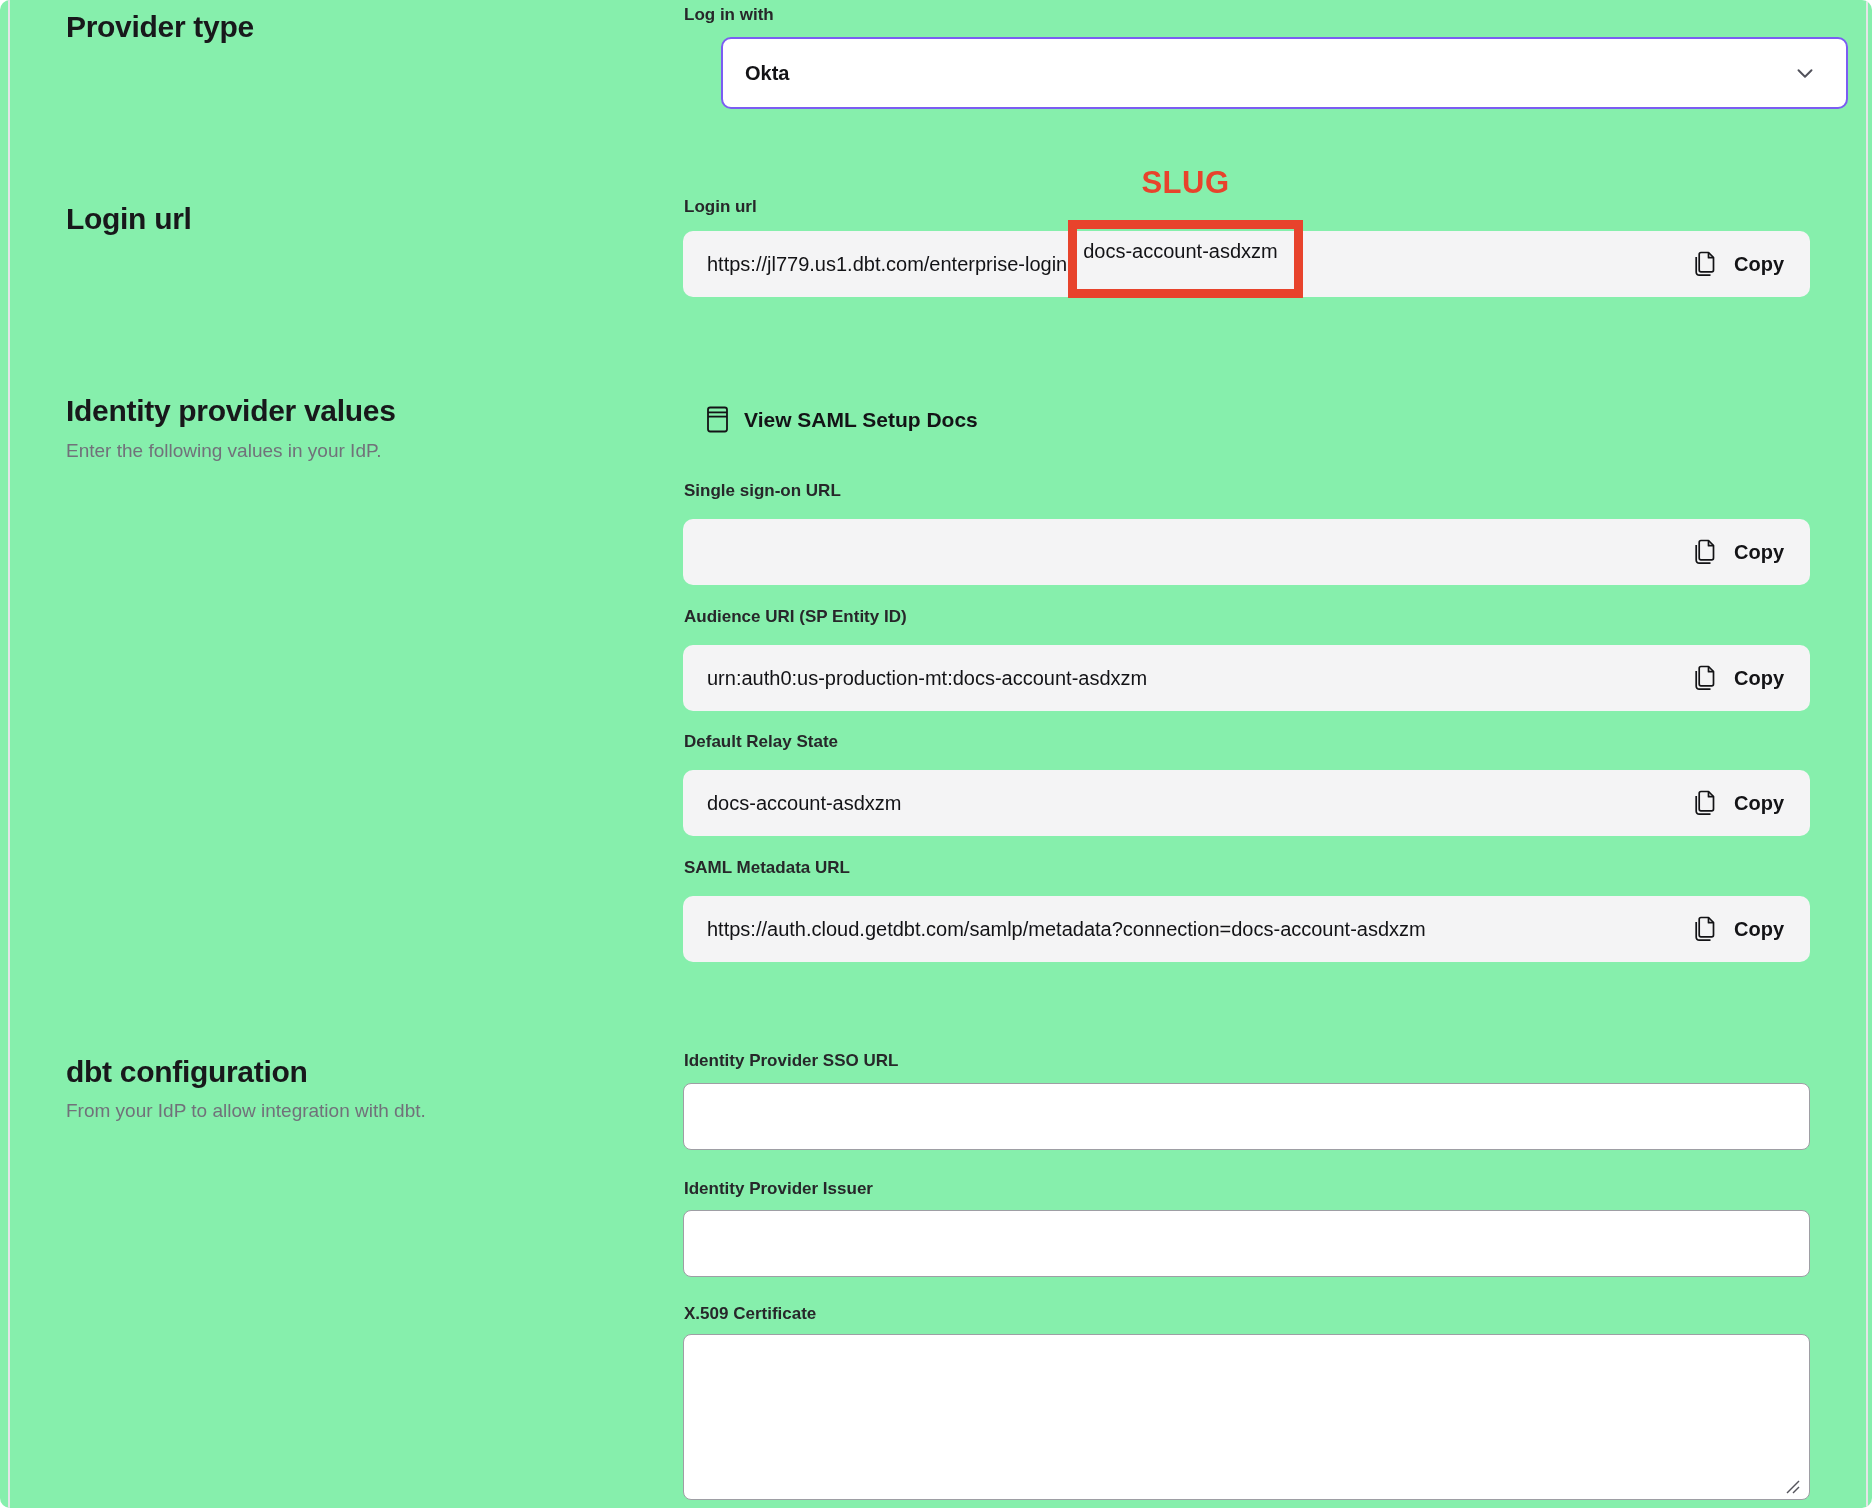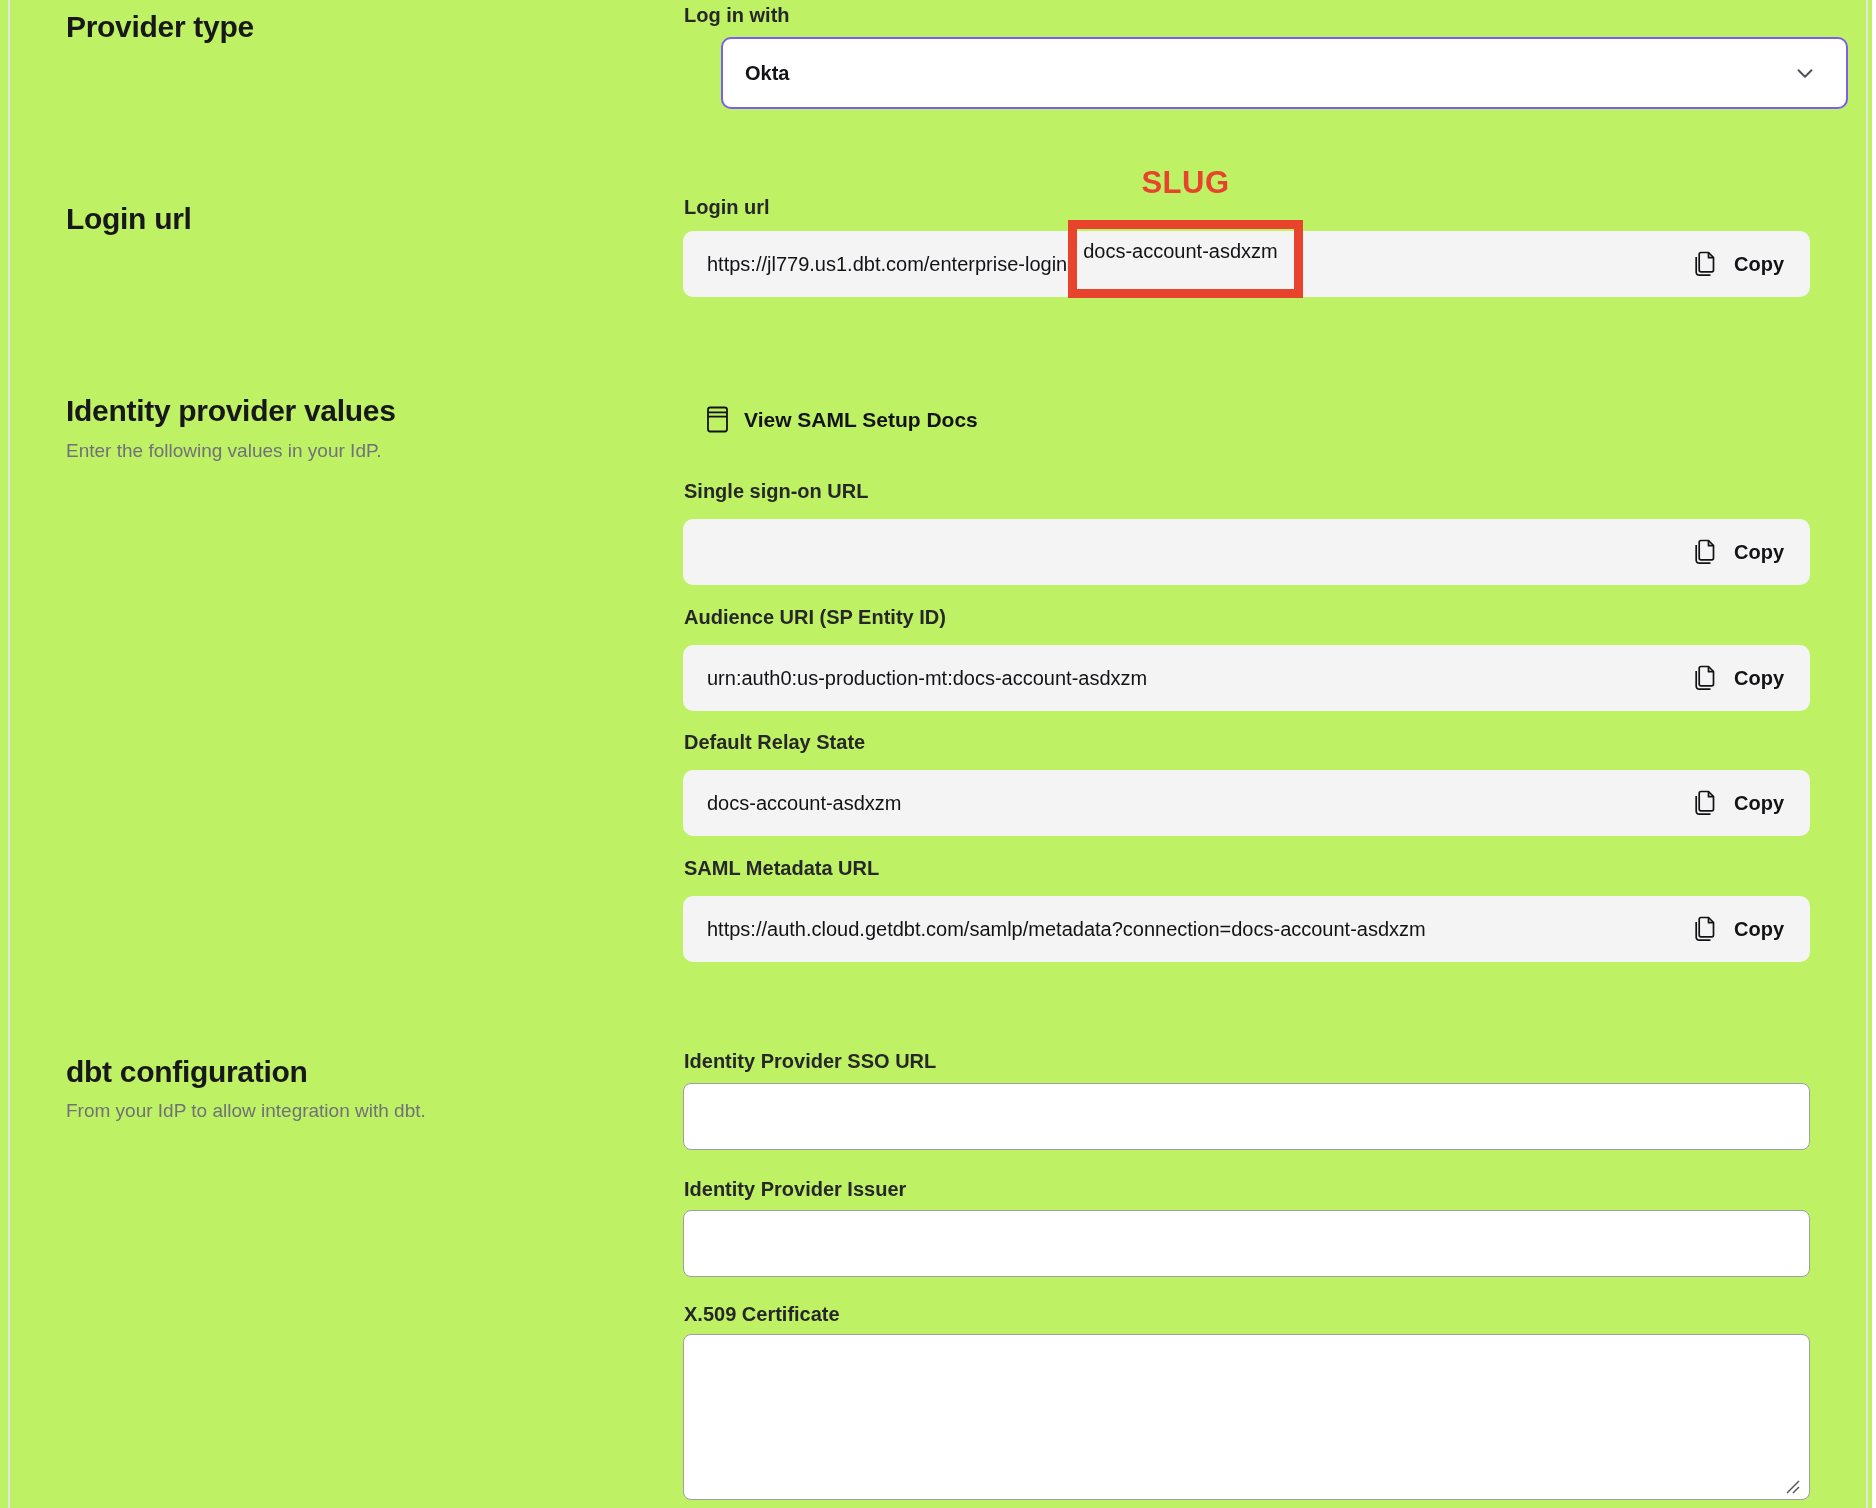--- a/index.html
+++ b/index.html
@@ -14,39 +14,40 @@
   }
   *{box-sizing:border-box;margin:0;padding:0;}
   html,body{background:#fff;}
   body{
     font-family:"Liberation Sans","DejaVu Sans",sans-serif;
     color:var(--ink);
   }
   .page{
     position:relative;
     width:1872px;height:1508px;
-    background:#bef264;
+    background:#86efac;
     overflow:hidden;
+    border-radius:10px;
   }
   .edge{position:absolute;top:0;bottom:0;width:1.5px;background:var(--line);}
   .edge.left{left:8px;}
   .edge.right{left:1866px;}
 
   .h-section{
     position:absolute;left:66px;
     font-size:30px;font-weight:700;letter-spacing:-0.3px;color:var(--ink);
     line-height:38px;
   }
   .h-sub{
     position:absolute;left:66px;
     font-size:19px;font-weight:400;color:var(--sub);line-height:26px;
   }
   .f-label{
     position:absolute;left:684px;
-    font-size:20px;font-weight:600;color:var(--label);line-height:26px;
+    font-size:17px;font-weight:600;color:var(--label);line-height:26px;
   }
   
   .select{
     position:absolute;left:683px;top:37px;width:1127px;height:72px;
     background:#fff;border:2px solid var(--purple);border-radius:10px;
     display:flex;align-items:center;
     padding:0 28px 0 22px;cursor:pointer;margin-left:38px;
   }
   .select .val{font-size:20px;font-weight:700;color:#131316;}
   .select .chev{margin-left:auto;display:flex;color:#52525b;}

